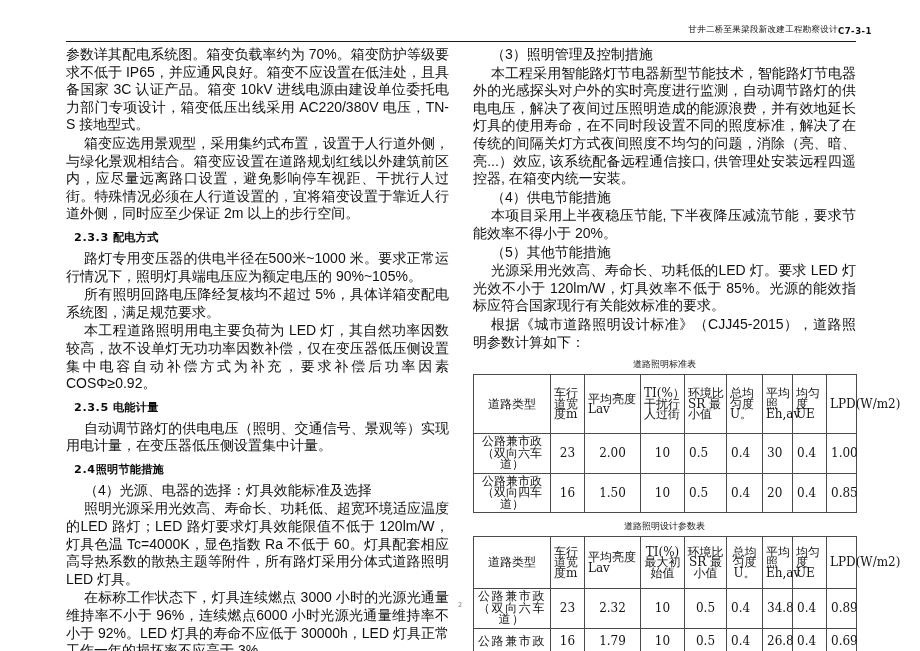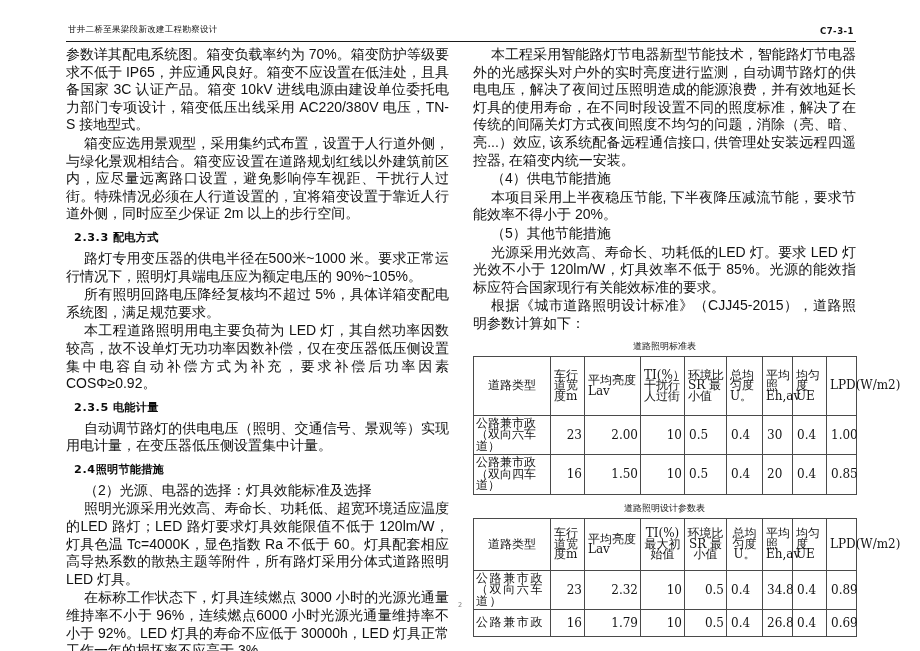--- a/index.html
+++ b/index.html
@@ -14,25 +14,25 @@
     position: relative;
     width: 920px;
     height: 651px;
     background: #ffffff;
     overflow: hidden;
     box-sizing: border-box;
   }
   
   .header {
     position: absolute;
-    left: 68px;
+    left: 86px;
     top: 24px;
     width: 786px;
     display: flex;
-    justify-content: space-between;
+    justify-content: flex-end;
     align-items: flex-end;
   }
   .header-title {
     font-size: 8.5px;
     color: #111;
     letter-spacing: 0.3px;
     font-family: "DejaVu Serif", "Liberation Serif", serif;
   }
   .header-code {
     font-size: 8.5px;
@@ -105,24 +105,25 @@
     font-weight: normal;
     vertical-align: middle;
     line-height: 10.5px;
   }
   table.rd th.hcell {
     text-align: left;
     padding-left: 3px;
   }
   table.rd th.hcell.ctr { text-align: center; padding-left: 2px; }
   table.rd td.rowhead {
+    text-align: center;
     line-height: 11.5px;
     margin-left: 29px;
   }
-  table.rd td.num { text-align: right; margin-left: 12px; }
+  table.rd td.num { text-align: center; margin-left: 12px; }
   table.rd td.numl { text-align: left; padding-left: 4px; }
   .t1 th { height: 54px; }
   .t1 td { height: 30px; }
   .t2 th { height: 47px; }
   .t2 td { height: 22px; }
 
   .spaced { letter-spacing: 1.6px; }
 
   .page-number {
     position: absolute;
@@ -166,30 +167,31 @@
       <span class="num">2.3.5</span>
       <span>电能计量</span>
     </h3>
 
     <p class="body-text">自动调节路灯的供电电压（照明、交通信号、景观等）实现用电计量，在变压器低压侧设置集中计量。</p>
 
     <h3 class="sec-head">
       <span class="num">2.4</span><span>照明节能措施</span>
     </h3>
 
-    <p class="body-text indent-item">（2）光源、电器的选择：灯具效能标准及选择</p>
+    <p class="body-text indent-item">（4）光源、电器的选择：灯具效能标准及选择</p>
     <p class="body-text">照明光源采用光效高、寿命长、功耗低、超宽环境适应温度的LED 路灯；LED 路灯要求灯具效能限值不低于 120lm/W，灯具色温 Tc=4000K，显色指数 Ra 不低于 60。灯具配套相应高导热系数的散热主题等附件，所有路灯采用分体式道路照明 LED 灯具。</p>
     <p class="body-text">在标称工作状态下，灯具连续燃点 3000 小时的光源光通量维持率不小于 96%，连续燃点6000 小时光源光通量维持率不小于 92%。LED 灯具的寿命不应低于 30000h，LED 灯具正常工作一年的损坏率不应高于 3%。</p>
     <p class="body-text indent-item">（2）配光曲线选择</p>
     <p class="body-text">灯具光学器件采用蝙蝠翼型配光（提供配光曲线图），配光曲线平滑，光线在地面分布均匀，不得有明暗区别。</p>
 
   </div>
 
   <div class="col col-right">
 
+    <p class="body-text indent-item">（3）照明管理及控制措施</p>
     <p class="body-text">本工程采用智能路灯节电器新型节能技术，智能路灯节电器外的光感探头对户外的实时亮度进行监测，自动调节路灯的供电电压，解决了夜间过压照明造成的能源浪费，并有效地延长灯具的使用寿命，在不同时段设置不同的照度标准，解决了在传统的间隔关灯方式夜间照度不均匀的问题，消除（亮、暗、亮...）效应, 该系统配备远程通信接口, 供管理处安装远程四遥控器, 在箱变内统一安装。</p>
     <p class="body-text indent-item">（4）供电节能措施</p>
     <p class="body-text">本项目采用上半夜稳压节能, 下半夜降压减流节能，要求节能效率不得小于 20%。</p>
     <p class="body-text indent-item">（5）其他节能措施</p>
     <p class="body-text">光源采用光效高、寿命长、功耗低的LED 灯。要求 LED 灯光效不小于 120lm/W，灯具效率不低于 85%。光源的能效指标应符合国家现行有关能效标准的要求。</p>
 
 
     <p class="body-text">根据《城市道路照明设计标准》（CJJ45-2015），道路照明参数计算如下：</p>
 
     <div class="tbl-caption">道路照明标准表</div>

